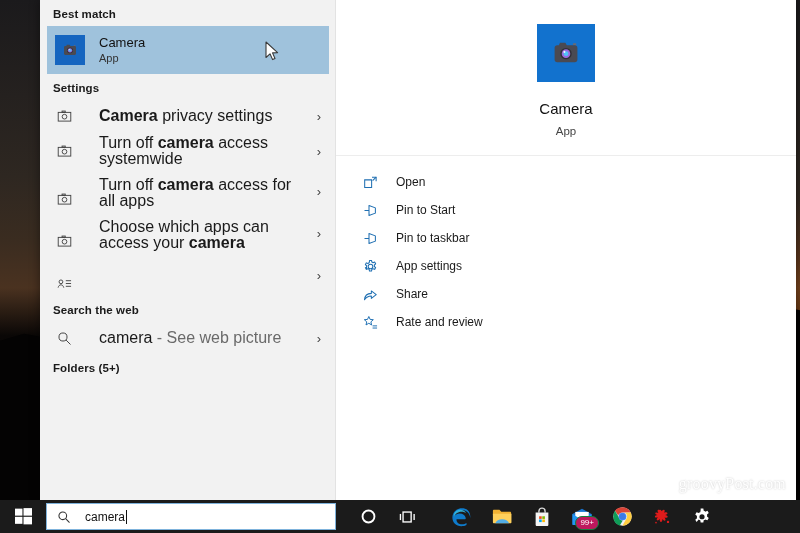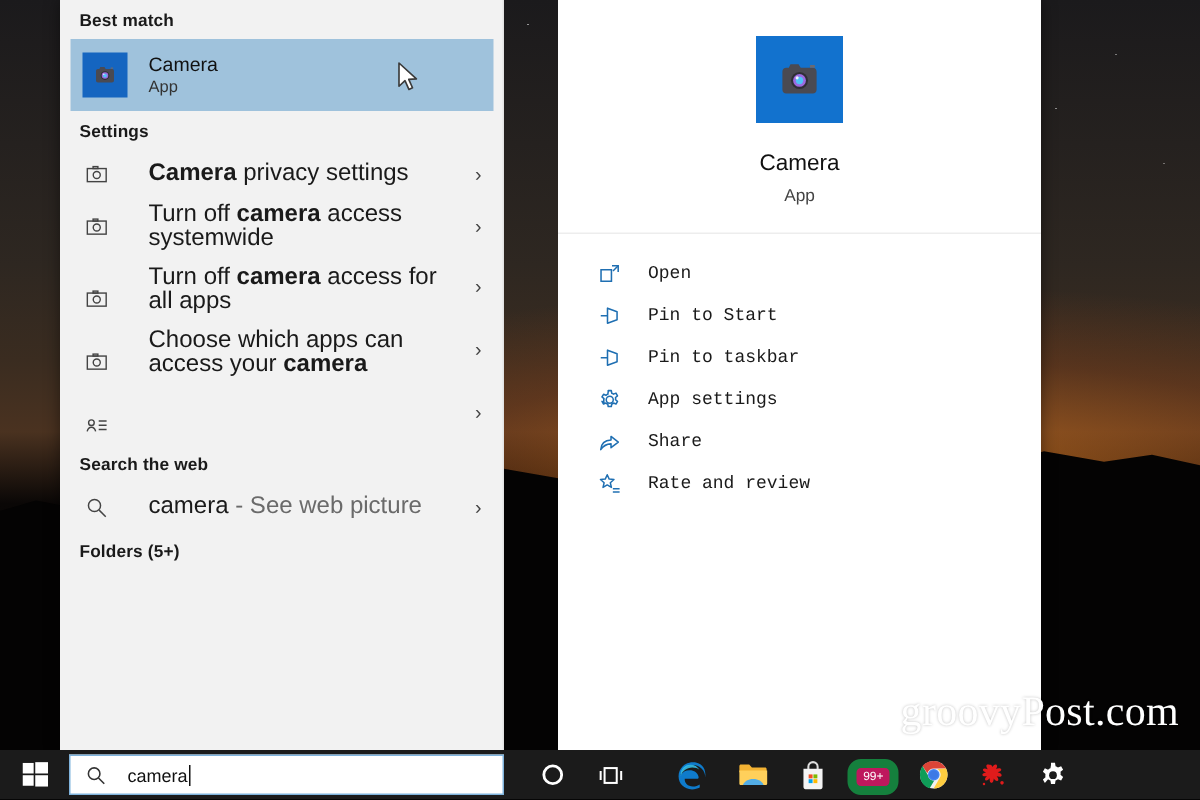--- a/index.html
+++ b/index.html
@@ -53,24 +53,23 @@
     background: #040303;
     clip-path: polygon(
       0% 18%, 3% 15%, 6% 17%, 9% 12%, 13% 14%, 17% 9%, 21% 12%,
       25% 8%, 29% 11%, 33% 7%, 38% 10%, 42% 6%, 47% 9%, 52% 5%,
       57% 8%, 61% 4%, 66% 7%, 70% 3%, 74% 6%, 79% 2%, 83% 5%,
       87% 1%, 92% 4%, 96% 2%, 100% 5%, 100% 100%, 0% 100%);
   }
 
   
   #search-flyout {
-    position: absolute; left: 40px; top: 0; width: 654px; height: 500px;
+    position: absolute; left: 40px; top: 0; width: 756px; height: 500px;
     display: flex;
     box-shadow: 0 0 10px rgba(0,0,0,.45);
-    gap: 36px;
   }
   .left-pane {
     width: 296px; background: #F2F2F2; height: 100%;
     border-right: 1px solid #E3E3E3;
     position: relative;
   }
   .right-pane {
     flex: 1; background: #FFFFFF; height: 100%;
   }
 
@@ -128,34 +127,34 @@
     width: 58px; height: 58px; background: #1272CE;
     margin: 0 auto 18px;
     display: flex; align-items: center; justify-content: center;
   }
   .preview-name { font-size: 15px; color: #111; }
   .preview-kind { font-size: 11.5px; color: #444; margin-top: 8px; }
 
   .actions { padding-top: 12px; }
   .act-row {
     display: flex; align-items: center;
-    height: 28px; padding-left: 24px; font-family: Liberation Mono, monospace;
+    height: 28px; padding-left: 24px;
   }
   .act-icon {
     flex: 0 0 20px; height: 18px;
     display: flex; align-items: center; justify-content: center;
     color: #1F6FB2;
   }
   .act-label { margin-left: 16px; font-size: 12px; color: #1A1A1A; }
 
   
   #watermark {
-    position: absolute; right: 14px; top: 459px;
+    position: absolute; right: 14px; top: 475px;
     font-family: "Liberation Serif", serif;
-    font-size: 28px; color: #FFFFFF;
+    font-size: 16px; color: #FFFFFF;
     letter-spacing: .2px; white-space: nowrap;
     text-shadow: 0 0 2px rgba(0,0,0,.25);
   }
 
   
   #taskbar {
     position: absolute; left: 0; bottom: 0; width: 800px; height: 33px;
     background: #1B1B1B; display: flex; align-items: center;
   }
   #start-btn {
@@ -178,21 +177,21 @@
     vertical-align:-3px; margin-left:1px;
   }
   .tb-btn {
     width: 40px; height: 33px;
     display: flex; align-items: center; justify-content: center;
     position: relative;
   }
   #tb-spacer { width: 14px; }
   .badge {
     position: absolute; right: 3px; bottom: 3px;
-    background: #be185d; color: #fff; border: 6px solid #15803d;
+    background: #be185d; color: #fff; border: 1px solid #15803d;
     border-radius: 9px; font-size: 8px; line-height: 10px;
     padding: 1px 4px; font-family: "Liberation Sans", sans-serif;
   }
 
   
   #cursor { position: absolute; left: 265px; top: 41px; }
 </style>
 </head>
 <body>
 

